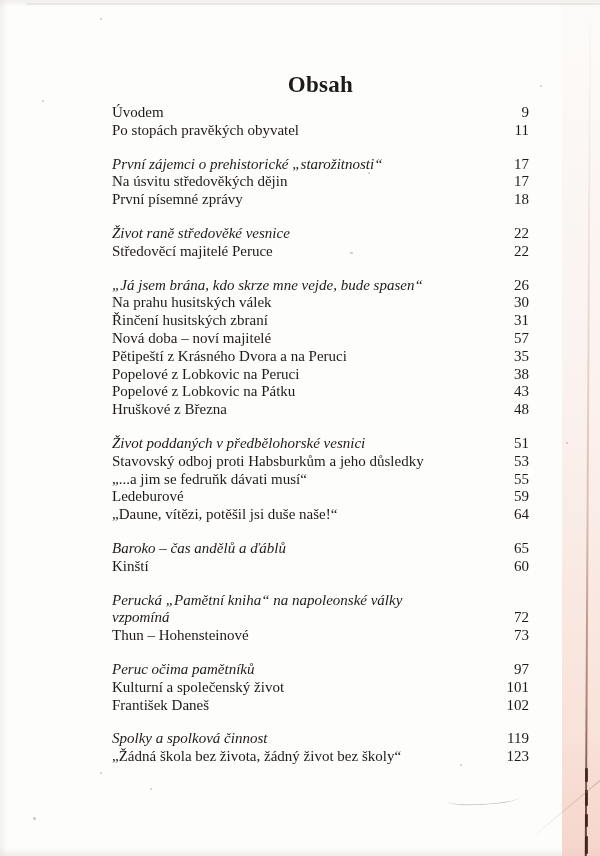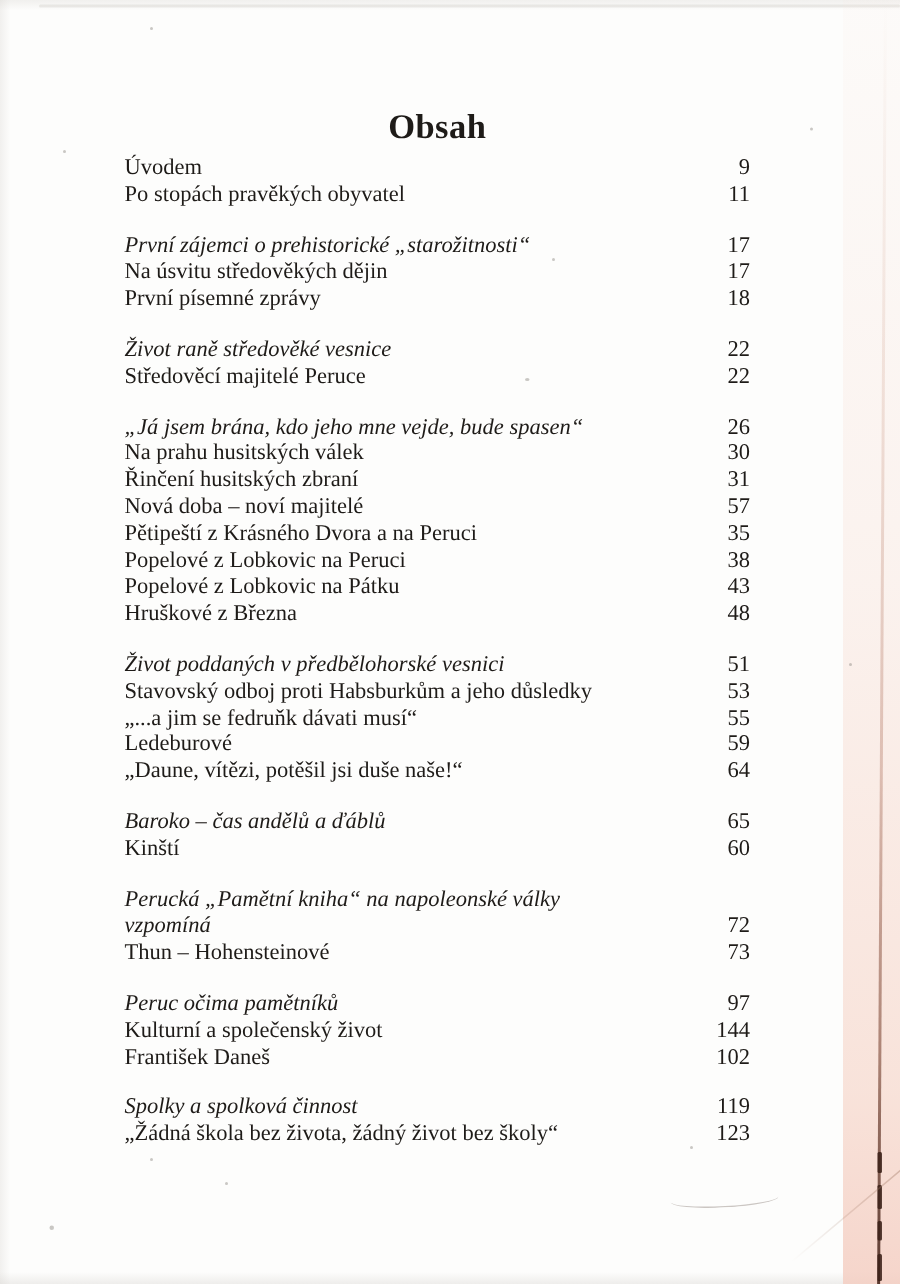--- a/index.html
+++ b/index.html
@@ -13,21 +13,21 @@
     height: 856px;
     background: #fdfdfc;
     overflow: hidden;
     font-family: "Liberation Serif", "DejaVu Serif", serif;
     color: #1e1b18;
   }
 
   
   .content {
     position: absolute;
-    left: 83px;
+    left: 112px;
     top: 72px;
     width: 417px;
   }
   .toc-heading {
     font-size: 23px;
     line-height: 26px;
     font-weight: 700;
     text-align: center;
     letter-spacing: 0.3px;
     margin: 0 0 6px 0;
@@ -149,21 +149,21 @@
         </div>
         <div class="toc-row italic">
           <span class="toc-title">Život raně středověké vesnice</span>
           <span class="toc-page">22</span>
         </div>
         <div class="toc-row">
           <span class="toc-title">Středověcí majitelé Peruce</span>
           <span class="toc-page">22</span>
         </div>
         <div class="toc-row italic">
-          <span class="toc-title">„Já jsem brána, kdo jeho mne vejde, bude spasen“</span>
+          <span class="toc-title">„Já jsem brána, kdo skrze mne vejde, bude spasen“</span>
           <span class="toc-page">26</span>
         </div>
         <div class="toc-row">
           <span class="toc-title">Na prahu husitských válek</span>
           <span class="toc-page">30</span>
         </div>
         <div class="toc-row">
           <span class="toc-title">Řinčení husitských zbraní</span>
           <span class="toc-page">31</span>
         </div>
@@ -223,21 +223,21 @@
         <div class="toc-row">
           <span class="toc-title">Thun – Hohensteinové</span>
           <span class="toc-page">73</span>
         </div>
         <div class="toc-row italic">
           <span class="toc-title">Peruc očima pamětníků</span>
           <span class="toc-page">97</span>
         </div>
         <div class="toc-row">
           <span class="toc-title">Kulturní a společenský život</span>
-          <span class="toc-page">144</span>
+          <span class="toc-page">101</span>
         </div>
         <div class="toc-row">
           <span class="toc-title">František Daneš</span>
           <span class="toc-page">102</span>
         </div>
         <div class="toc-row italic">
           <span class="toc-title">Spolky a spolková činnost</span>
           <span class="toc-page">119</span>
         </div>
         <div class="toc-row">

